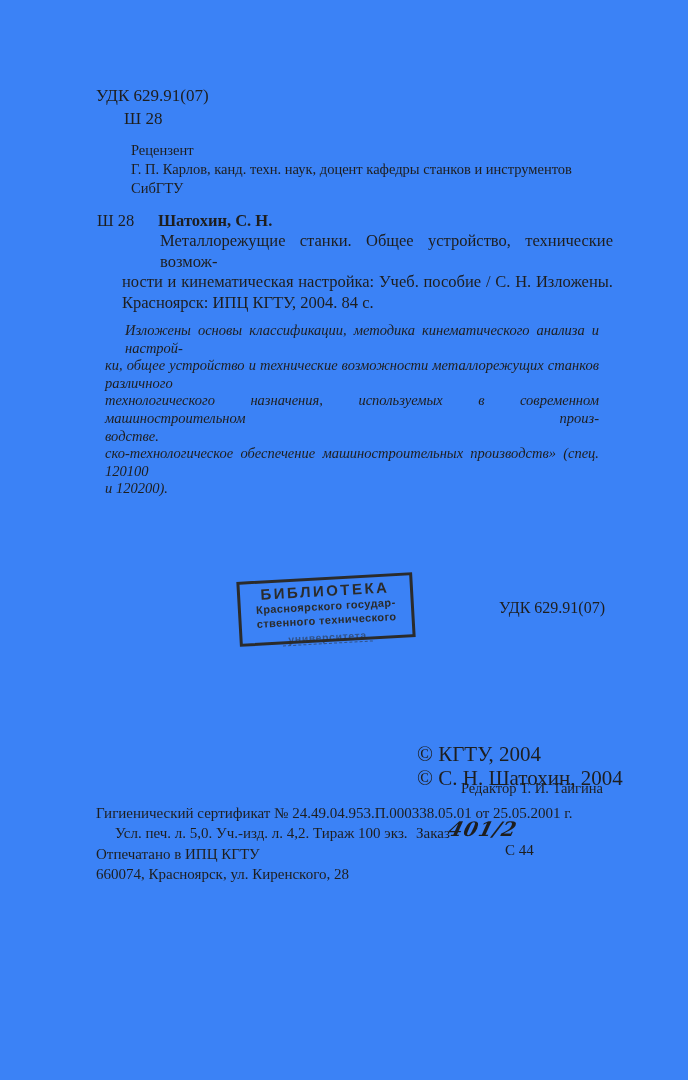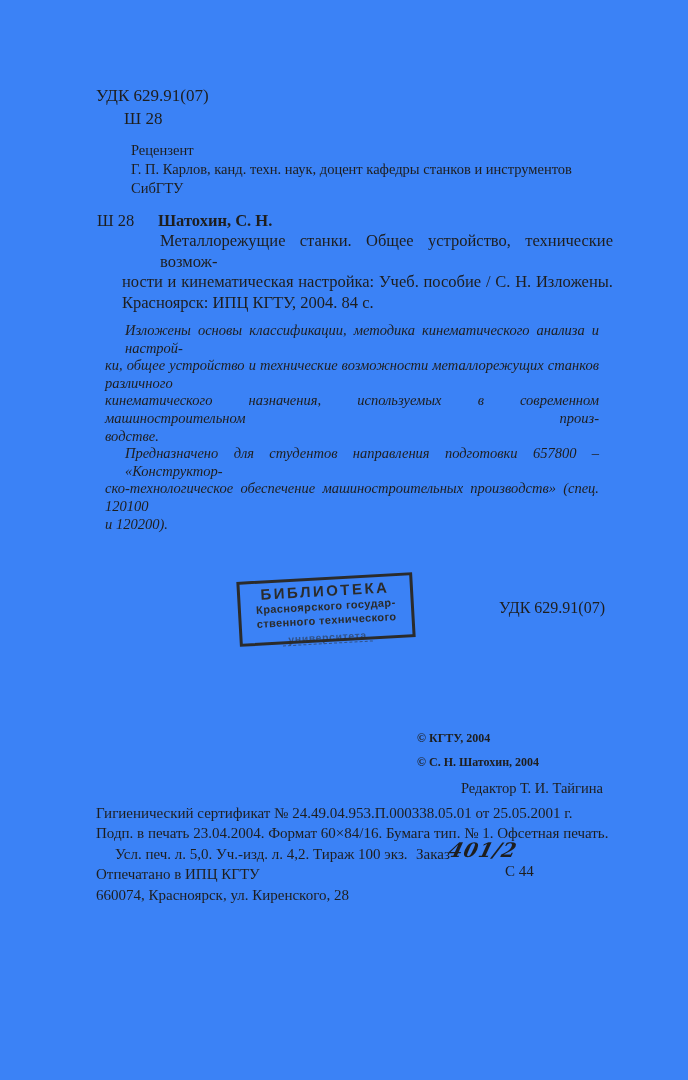--- a/index.html
+++ b/index.html
@@ -45,21 +45,21 @@
   }
   .stamp-l1 { font-size: 15px; font-weight: bold; letter-spacing: 2.5px; line-height: 18px; }
   .stamp-l2, .stamp-l3 { font-size: 11px; font-weight: bold; letter-spacing: 0.4px; line-height: 13.5px; }
   .stamp-l4 { font-size: 10.5px; font-weight: bold; letter-spacing: 0.6px; line-height: 12px;
               opacity: 0.55; border-bottom: 1px dashed #2b2b2b; display: inline-block; padding: 0 6px; }
 
   
   .udk-right { left: 499px; top: 599px; font-size: 16px; }
 
   
-  .copyright { left: 417px; top: 726px; font-size: 12px; line-height: 24px; font-weight: bold; }
+  .copyright { left: 417px; top: 742px; font-size: 21px; line-height: 24px; }
   .editor { left: 350px; top: 780px; width: 253px; text-align: right; font-size: 14.5px; }
 
   
   .imprint { left: 96px; top: 803px; width: 522px; font-size: 15px; line-height: 20.4px; }
   .imprint-row3 { position: relative; height: 20.4px; margin-left: 19px; }
   .order-label { position: absolute; left: 301px; top: 0; }
   .order-number {
     position: absolute; left: 334px; top: -4px;
     font-size: 20px; font-style: italic; font-weight: bold;
     font-family: "DejaVu Serif", serif;
@@ -85,23 +85,22 @@
   <div class="abs card">
     <div class="card-author">Шатохин, С. Н.</div>
     <div class="indent38 jfull">Металлорежущие станки. Общее устройство, технические возмож-</div>
     <div class="jfull">ности и кинематическая настройка: Учеб. пособие / С. Н. Изложены.</div>
     <div>Красноярск: ИПЦ  КГТУ, 2004. 84 с.</div>
   </div>
 
   <div class="abs annot">
     <div class="indent20 jfull">Изложены основы классификации, методика кинематического анализа и настрой-</div>
     <div class="jfull">ки, общее устройство и технические возможности металлорежущих станков различного</div>
-    <div class="jfull">кинематического назначения, используемых в современном машиностроительном произ-</div>
+    <div class="jfull">технологического назначения, используемых в современном машиностроительном произ-</div>
     <div>водстве.</div>
-    <div class="indent20 jfull">Предназначено для студентов направления подготовки 657800 – «Конструктор-</div>
     <div class="jfull">ско-технологическое обеспечение машиностроительных производств» (спец. 120100</div>
     <div>и 120200).</div>
   </div>
 
   <div class="abs stamp">
     <div class="stamp-l1">БИБЛИОТЕКА</div>
     <div class="stamp-l2">Красноярского государ-</div>
     <div class="stamp-l3">ственного технического</div>
     <div><span class="stamp-l4">университета</span></div>
   </div>
@@ -109,21 +108,20 @@
   <div class="abs udk-right">УДК 629.91(07)</div>
 
   <div class="abs copyright">
     <div>© КГТУ, 2004</div>
     <div>© С. Н. Шатохин, 2004</div>
   </div>
   <div class="abs editor">Редактор Т. И. Тайгина</div>
 
   <div class="abs imprint">
     <div>Гигиенический сертификат № 24.49.04.953.П.000338.05.01 от 25.05.2001 г.</div>
-    <div>Подп. в печать 23.04.2004. Формат 60×84/16. Бумага тип. № 1. Офсетная печать.</div>
     <div class="imprint-row3">
       <span>Усл. печ. л. 5,0. Уч.-изд. л. 4,2. Тираж 100 экз.</span>
       <span class="order-label">Заказ</span>
       <span class="order-number">401/2</span>
       <span class="series-code">С 44</span>
     </div>
     <div>Отпечатано в ИПЦ КГТУ</div>
     <div>660074, Красноярск, ул. Киренского, 28</div>
   </div>
 

